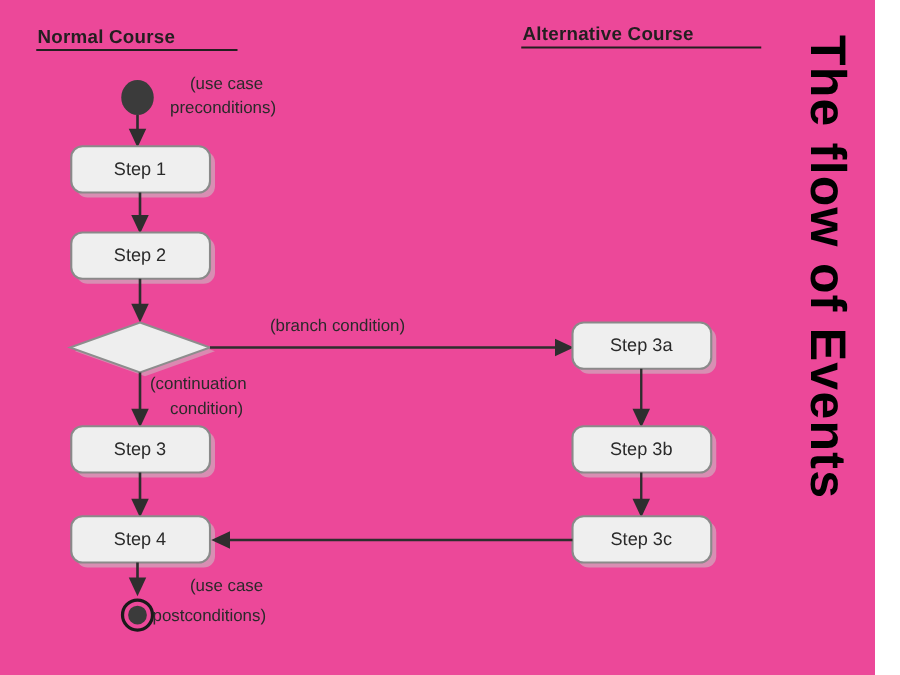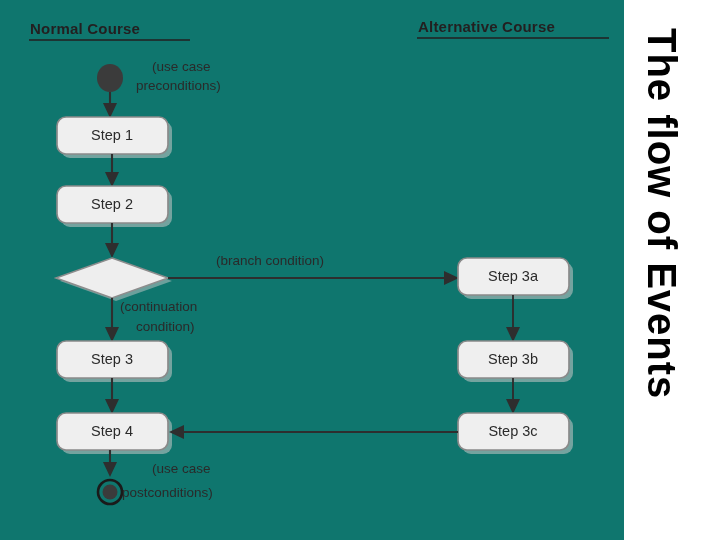--- a/index.html
+++ b/index.html
@@ -10,23 +10,23 @@
   }
   body {
     width: 720px;
     height: 540px;
     overflow: hidden;
     font-family: "Liberation Sans", sans-serif;
     position: relative;
   }
   #slide {
     position: relative;
-    width: 624px;
+    width: 700px;
     height: 540px;
-    background: #0f766e;
+    background: #ec4899;
   }
   svg#diagram {
     position: absolute;
     left: 0;
     top: 0;
     width: 720px;
     height: 540px;
   }
   .col-heading {
     font-family: "Liberation Sans", sans-serif;

